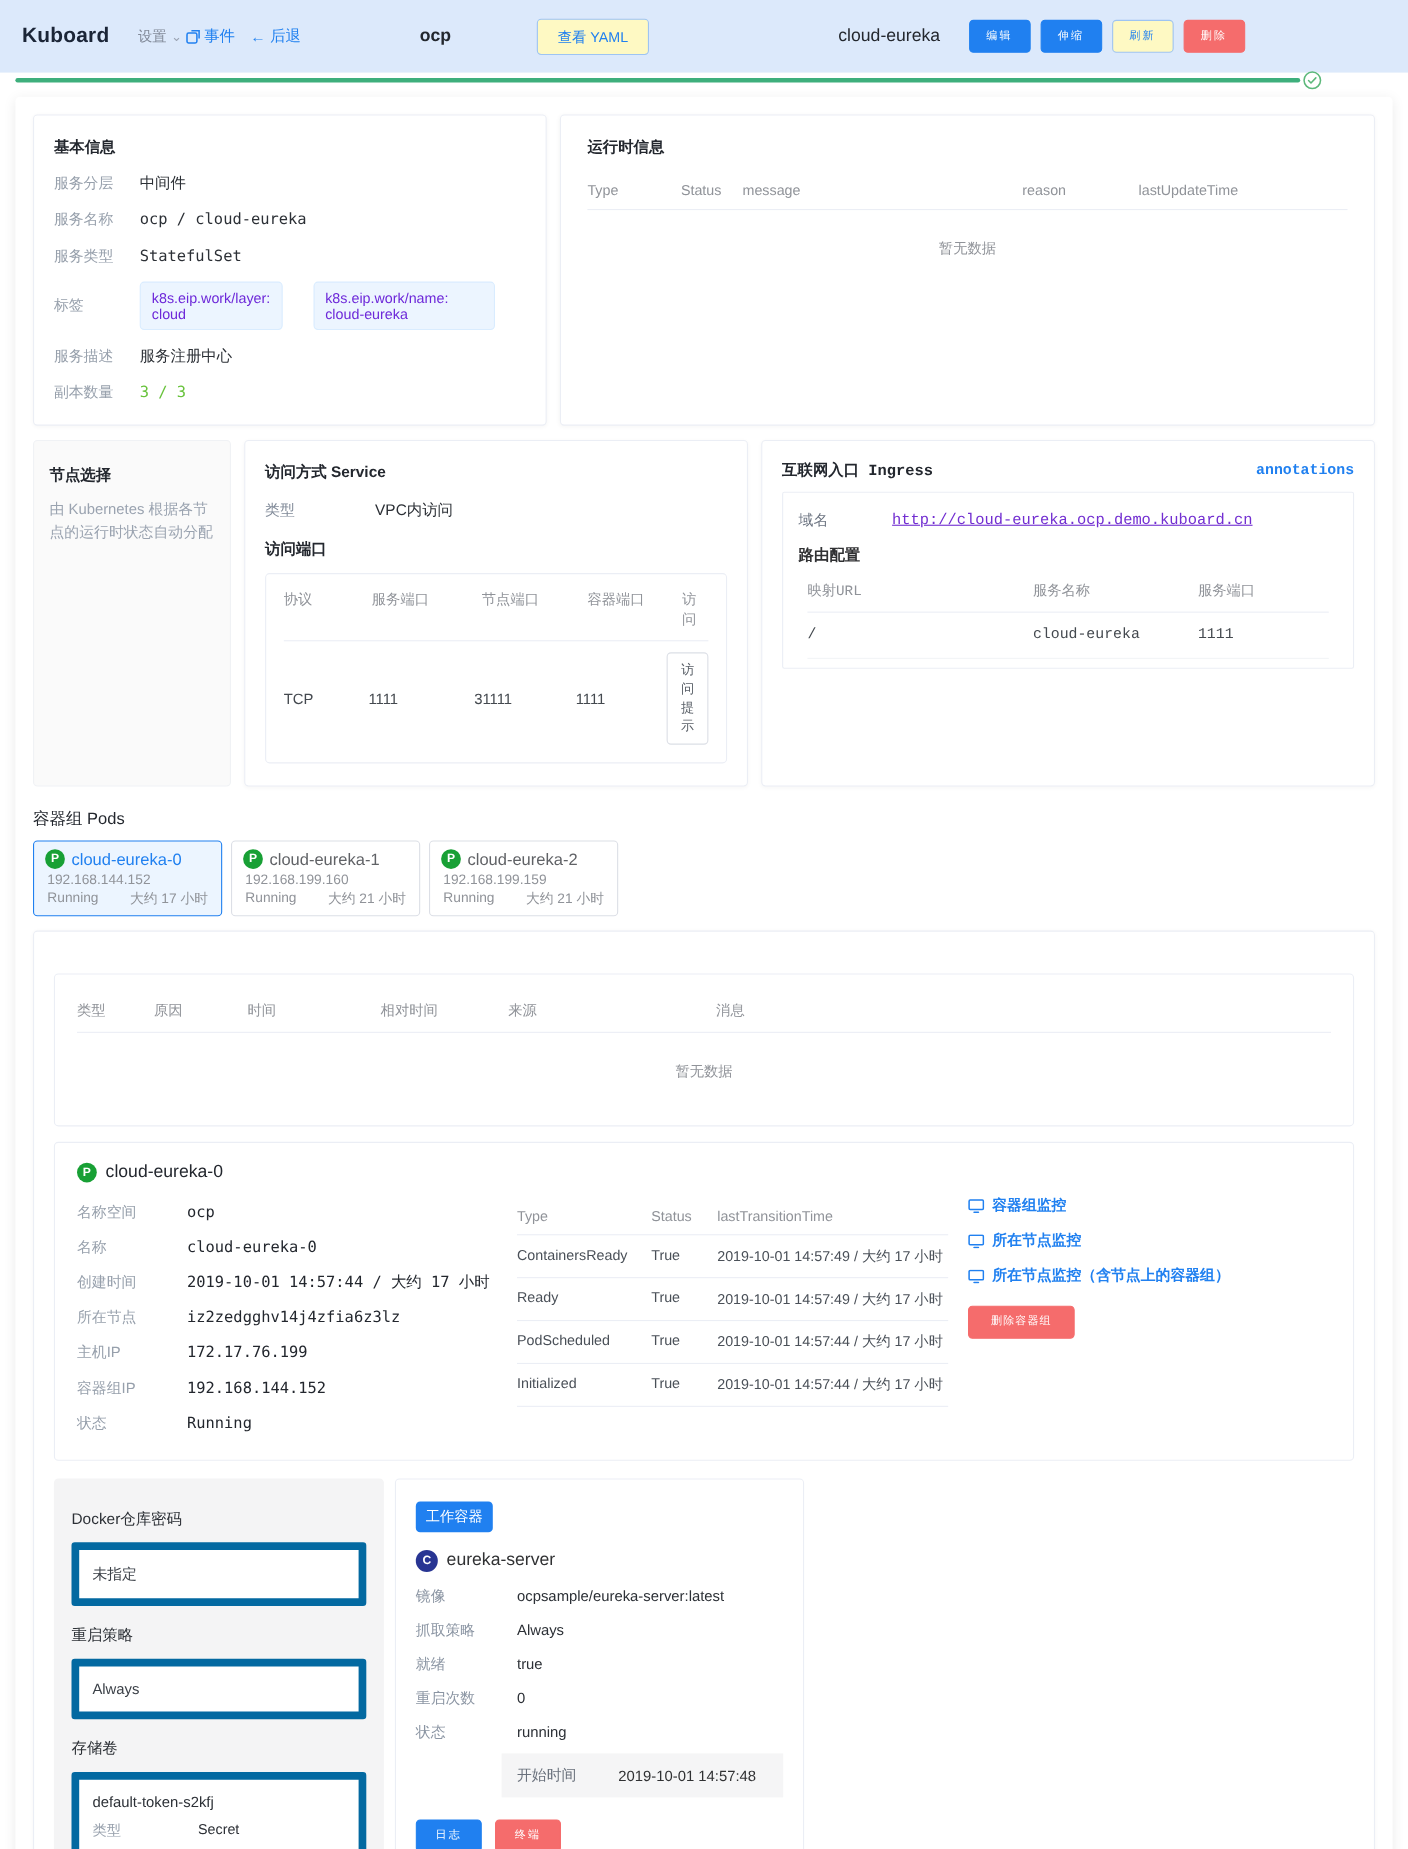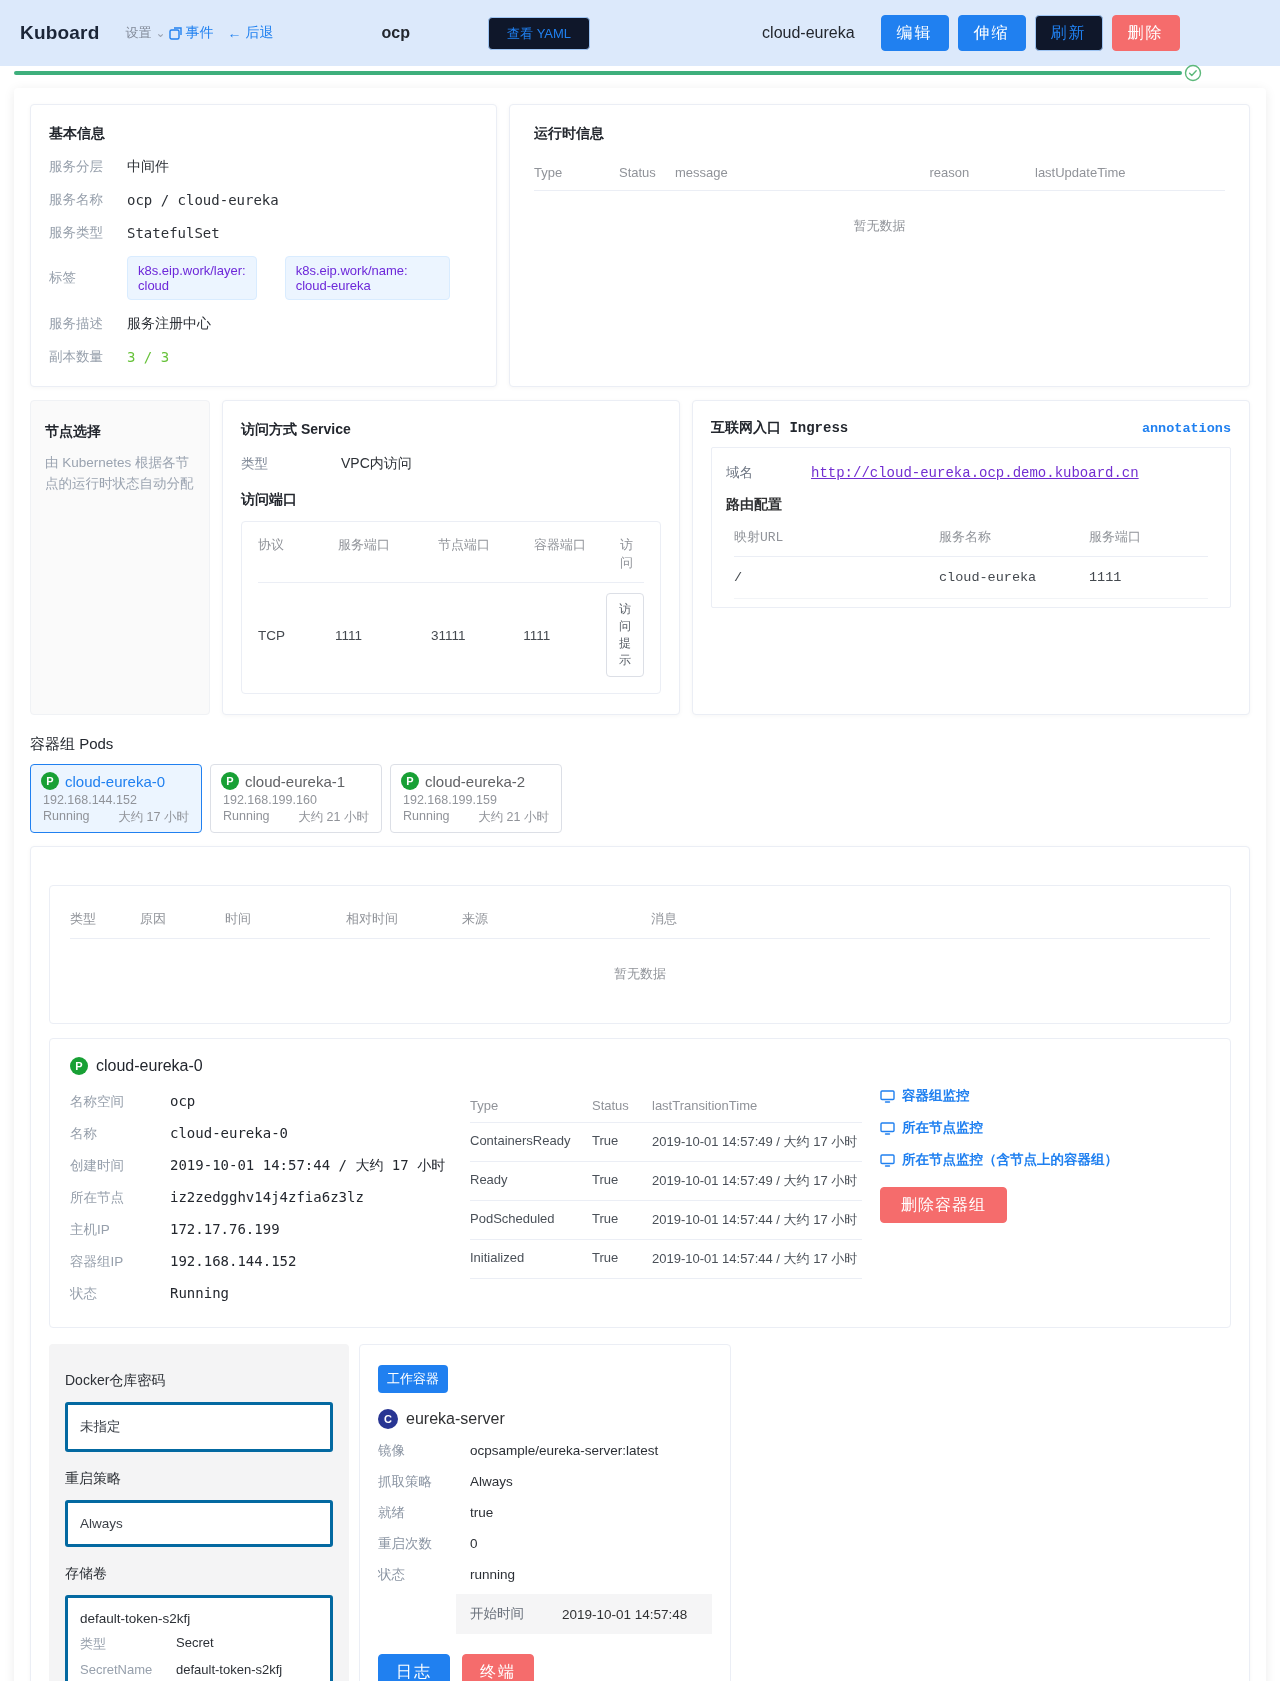--- a/index.html
+++ b/index.html
@@ -17,22 +17,22 @@
     height:66px; background:#dce9fb;
     display:flex; align-items:center; padding:0 20px;
   }
   .brand { font-size:19px; font-weight:bold; color:#1b2537; letter-spacing:.2px; }
   .nav-block { margin-left:26px; display:flex; gap:3px; font-size:13px; }
   .settings-row { color:#828a99; display:flex; align-items:center; gap:4px; cursor:pointer; }
   .chev-down { font-size:12px; color:#9aa3b2; }
   .links-row { display:flex; align-items:center; gap:14px; font-size:14px; }
   .hlink { display:flex; align-items:center; gap:4px; color:#2080f0; cursor:pointer; }
   .ns-title { margin-left:108px; font-size:16px; font-weight:bold; color:#23272e; }
-  .btn { border-radius:4px; font-size:16px; padding:8px 15px; cursor:pointer; border:1px solid transparent; line-height:1; display:inline-block; }
-  .btn-plain { background:#0f172a; border-color:#9ec4f2; color:#2080f0; }
+  .btn { border-radius:4px; font-size:10px; padding:8px 15px; cursor:pointer; border:1px solid transparent; line-height:1; display:inline-block; }
+  .btn-plain { background:#fef9c3; border-color:#9ec4f2; color:#2080f0; }
   .btn-primary { background:#2080f0; border-color:#2080f0; color:#fff; }
   .btn-danger { background:#f56c6c; border-color:#f56c6c; color:#fff; }
   .yaml-btn { margin-left:78px; padding:9px 18px; font-size:13px; }
   .app-title { margin-left:172px; font-size:16px; color:#23272e; }
   .actions { margin-left:26px; display:flex; gap:9px; }
   .actions .btn { padding:9px 15px; letter-spacing:2px; }
 
   
   .progress-wrap { position:relative; padding:5px 98px 0 14px; height:22px; }
   .progress-bar { height:4px; border-radius:2px; background:#3eaf7c; }
@@ -126,21 +126,21 @@
   .cd-c1{width:122px}.cd-c2{width:60px}.cd-c3{flex:1}
   .pod-links { flex:1; padding-left:18px; margin-top:8px; }
   .mlink { display:flex; align-items:center; gap:7px; font-size:13.5px; font-weight:bold;
            color:#2080f0; margin-bottom:14px; cursor:pointer; }
   .delete-pod { margin-top:4px; padding:9px 20px; letter-spacing:1px; }
 
   
   .bottom-row { display:flex; gap:10px; margin-top:16px; align-items:stretch; }
   .settings-panel { width:300px; background:#f4f4f5; border-radius:4px; padding:28px 16px 20px; }
   .panel-title { font-size:14px; color:#2c3036; margin-bottom:12px; }
-  .white-box { background:#fff; border:3px solid #0369a1; border-radius:3px; padding:13px 12px;
+  .white-box { background:#fff; border:7px solid #0369a1; border-radius:3px; padding:13px 12px;
                font-size:13.5px; color:#3c4148; margin-bottom:18px; }
   .vol-name { color:#2c3036; font-size:13.5px; }
   .vol-line { display:flex; margin-top:9px; }
   .vol-label { width:96px; color:#97a0ac; font-size:13px; }
   .vol-value { color:#2c3036; font-size:13px; }
 
   .container-card { width:372px; border:1px solid #ebeef5; border-radius:4px; padding:20px 18px; }
   .badge { display:inline-block; background:#2080f0; color:#fff; border-radius:4px;
            padding:5px 9px; font-size:13px; }
   .cont-title { display:flex; align-items:center; gap:8px; margin-top:16px; font-size:16px; }

